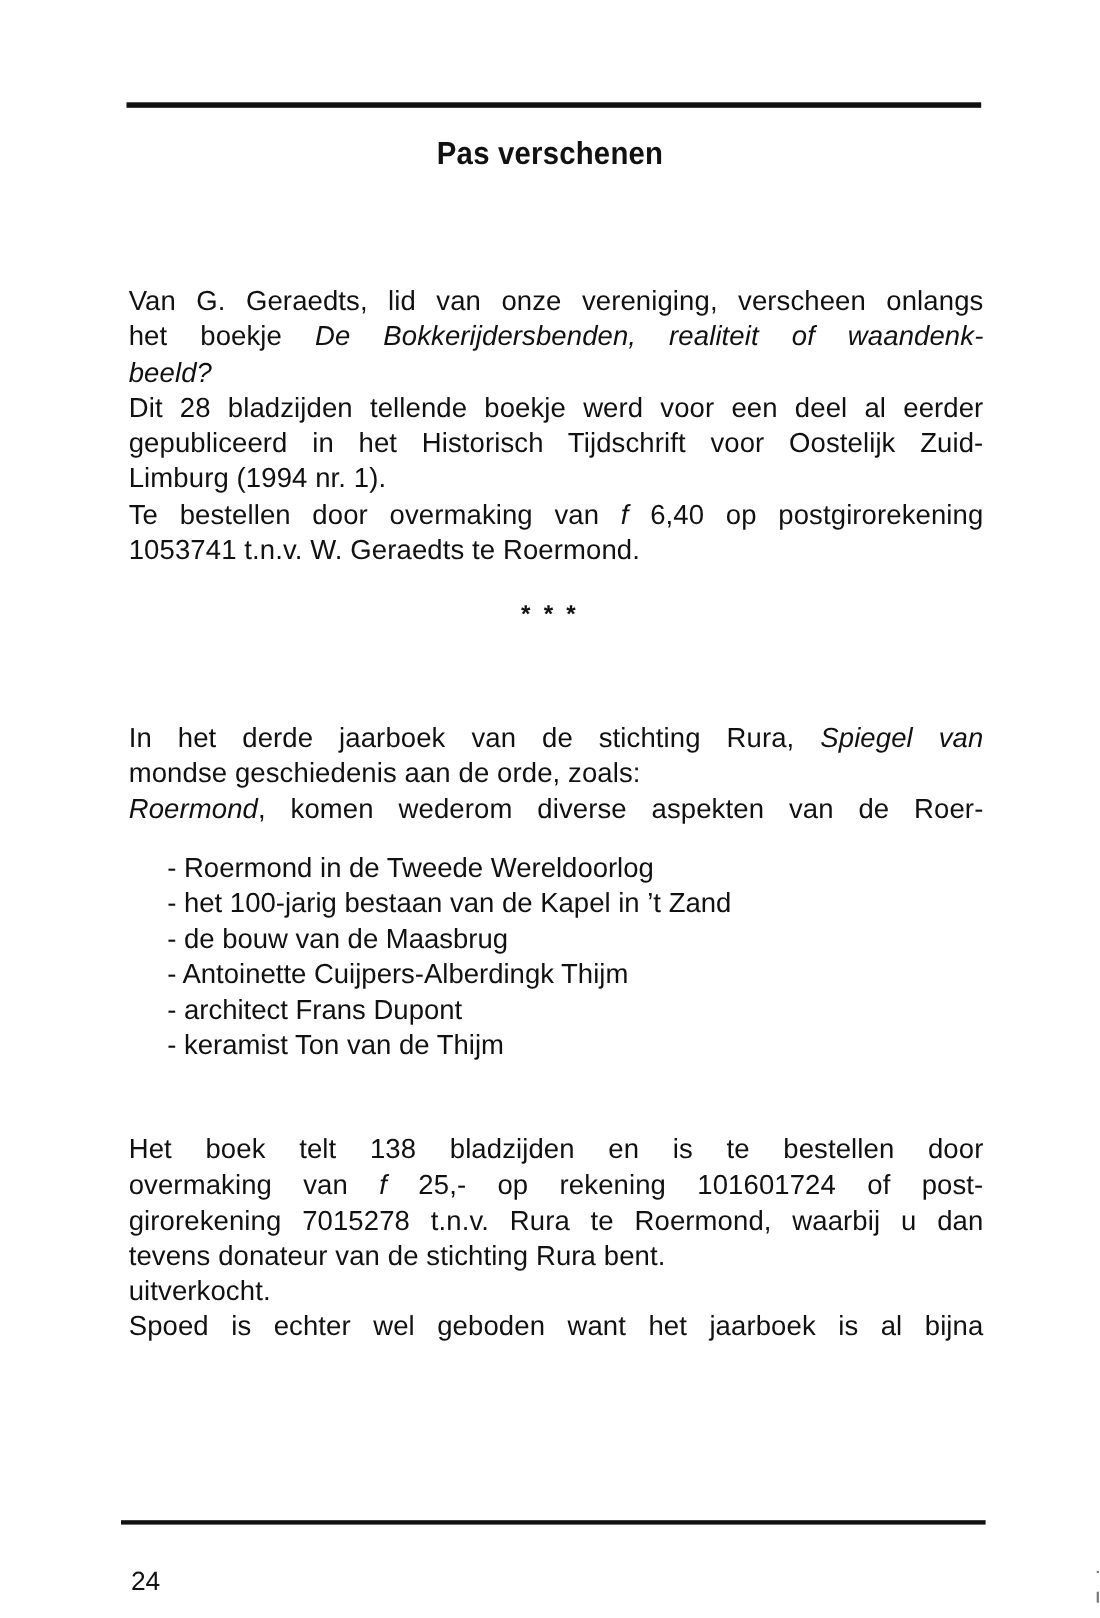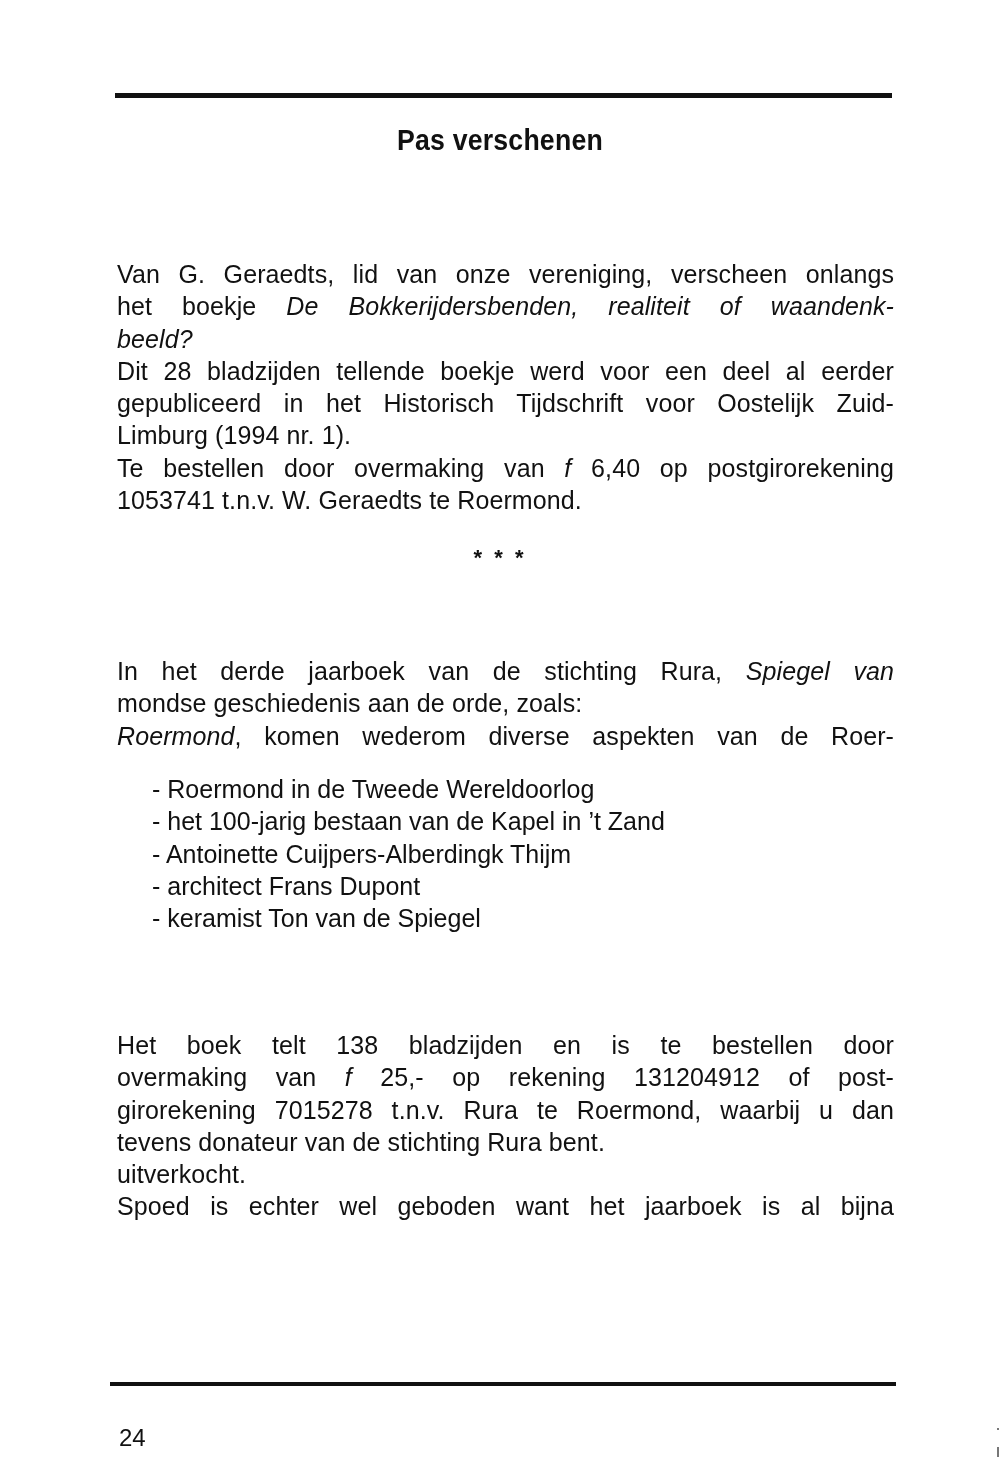--- a/index.html
+++ b/index.html
@@ -122,28 +122,29 @@
 
 <div class="block block-2">
   <span class="line justify"><span>In het derde jaarboek van de stichting Rura, </span><span class="it">Spiegel van</span></span>
   <span class="line">mondse geschiedenis aan de orde, zoals:</span>
   <span class="line justify"><span class="it">Roermond</span><span>, komen wederom diverse aspekten van de Roer-</span></span>
 </div>
 
 <ul class="list">
   <li>- Roermond in de Tweede Wereldoorlog</li>
   <li>- het 100-jarig bestaan van de Kapel in ’t Zand</li>
+  <li>- de bouw van de Maasbrug</li>
   <li>- Antoinette Cuijpers-Alberdingk Thijm</li>
   <li>- architect Frans Dupont</li>
-  <li>- keramist Ton van de Spiegel</li>
+  <li>- keramist Ton van de Thijm</li>
 </ul>
 
 <div class="block block-3">
   <span class="line justify"><span>Het boek telt 138 bladzijden en is te bestellen door</span></span>
-  <span class="line justify"><span>overmaking van </span><span class="it">f</span><span> 25,- op rekening 131204912 of post-</span></span>
+  <span class="line justify"><span>overmaking van </span><span class="it">f</span><span> 25,- op rekening 101601724 of post-</span></span>
   <span class="line justify"><span>girorekening 7015278 t.n.v. Rura te Roermond, waarbij u dan</span></span>
   <span class="line">tevens donateur van de stichting Rura bent.</span>
   <span class="line">uitverkocht.</span>
   <span class="line justify"><span>Spoed is echter wel geboden want het jaarboek is al bijna</span></span>
 </div>
 
 <div class="rule rule-bottom"></div>
 
 <div class="page-number">24</div>
 

